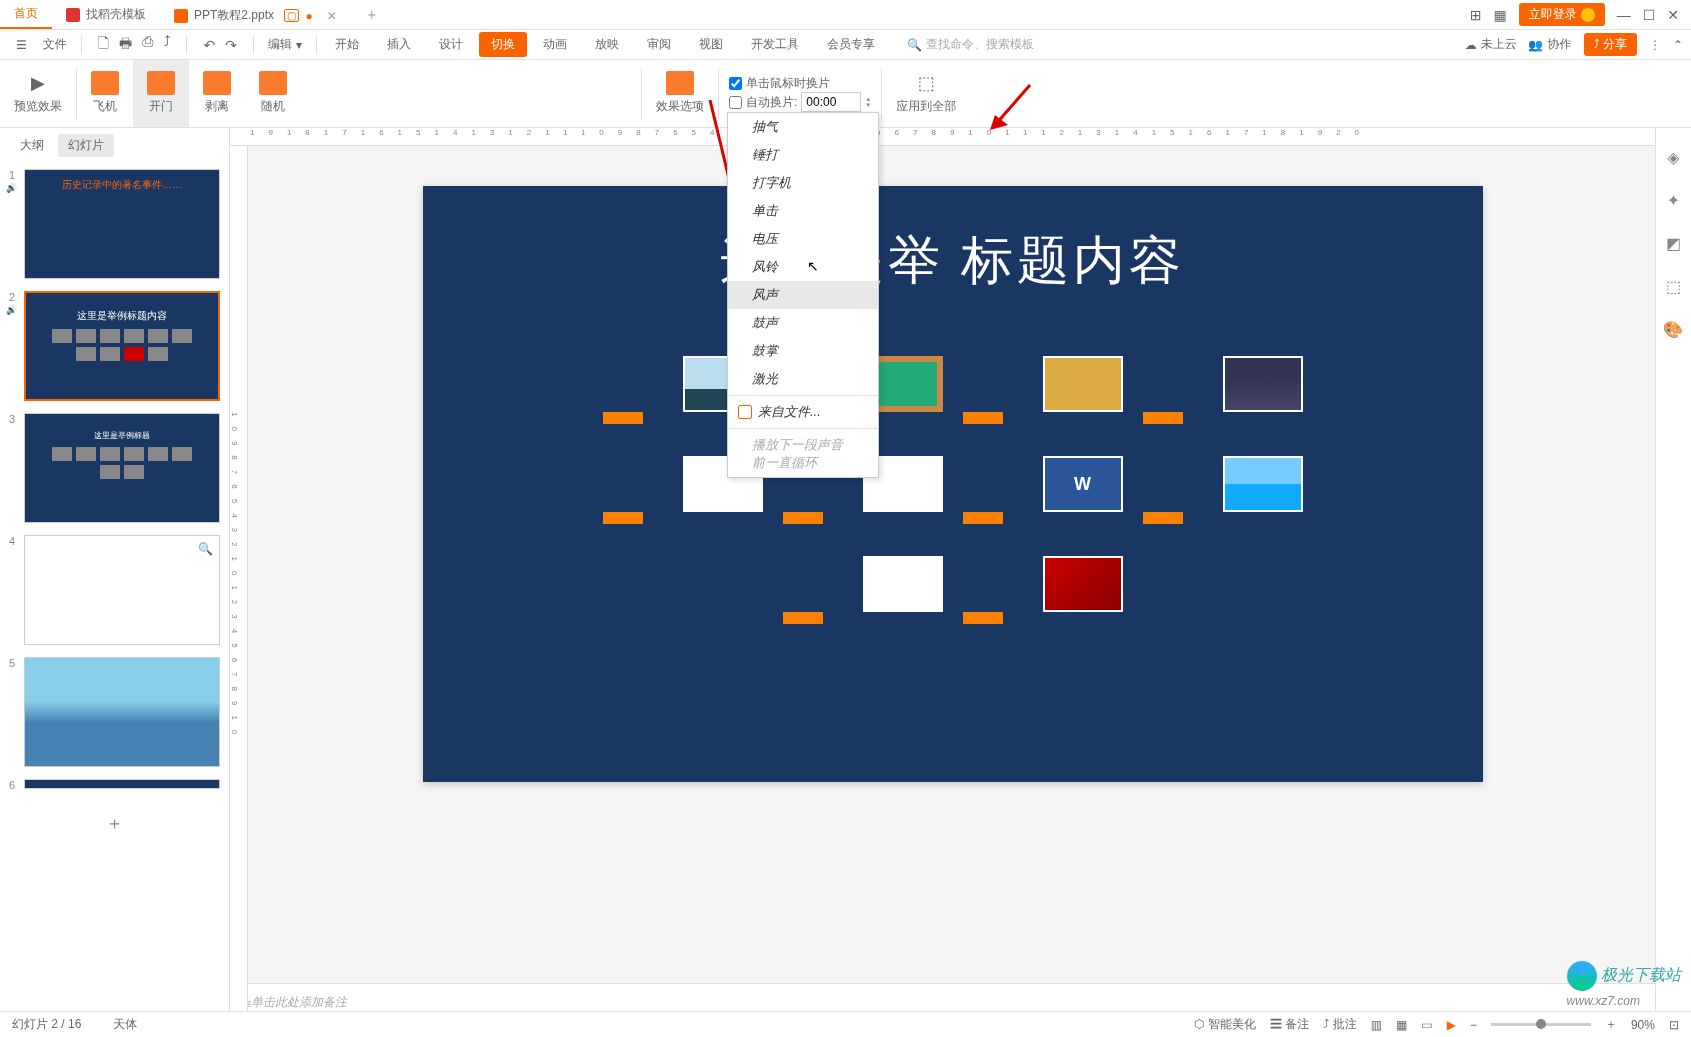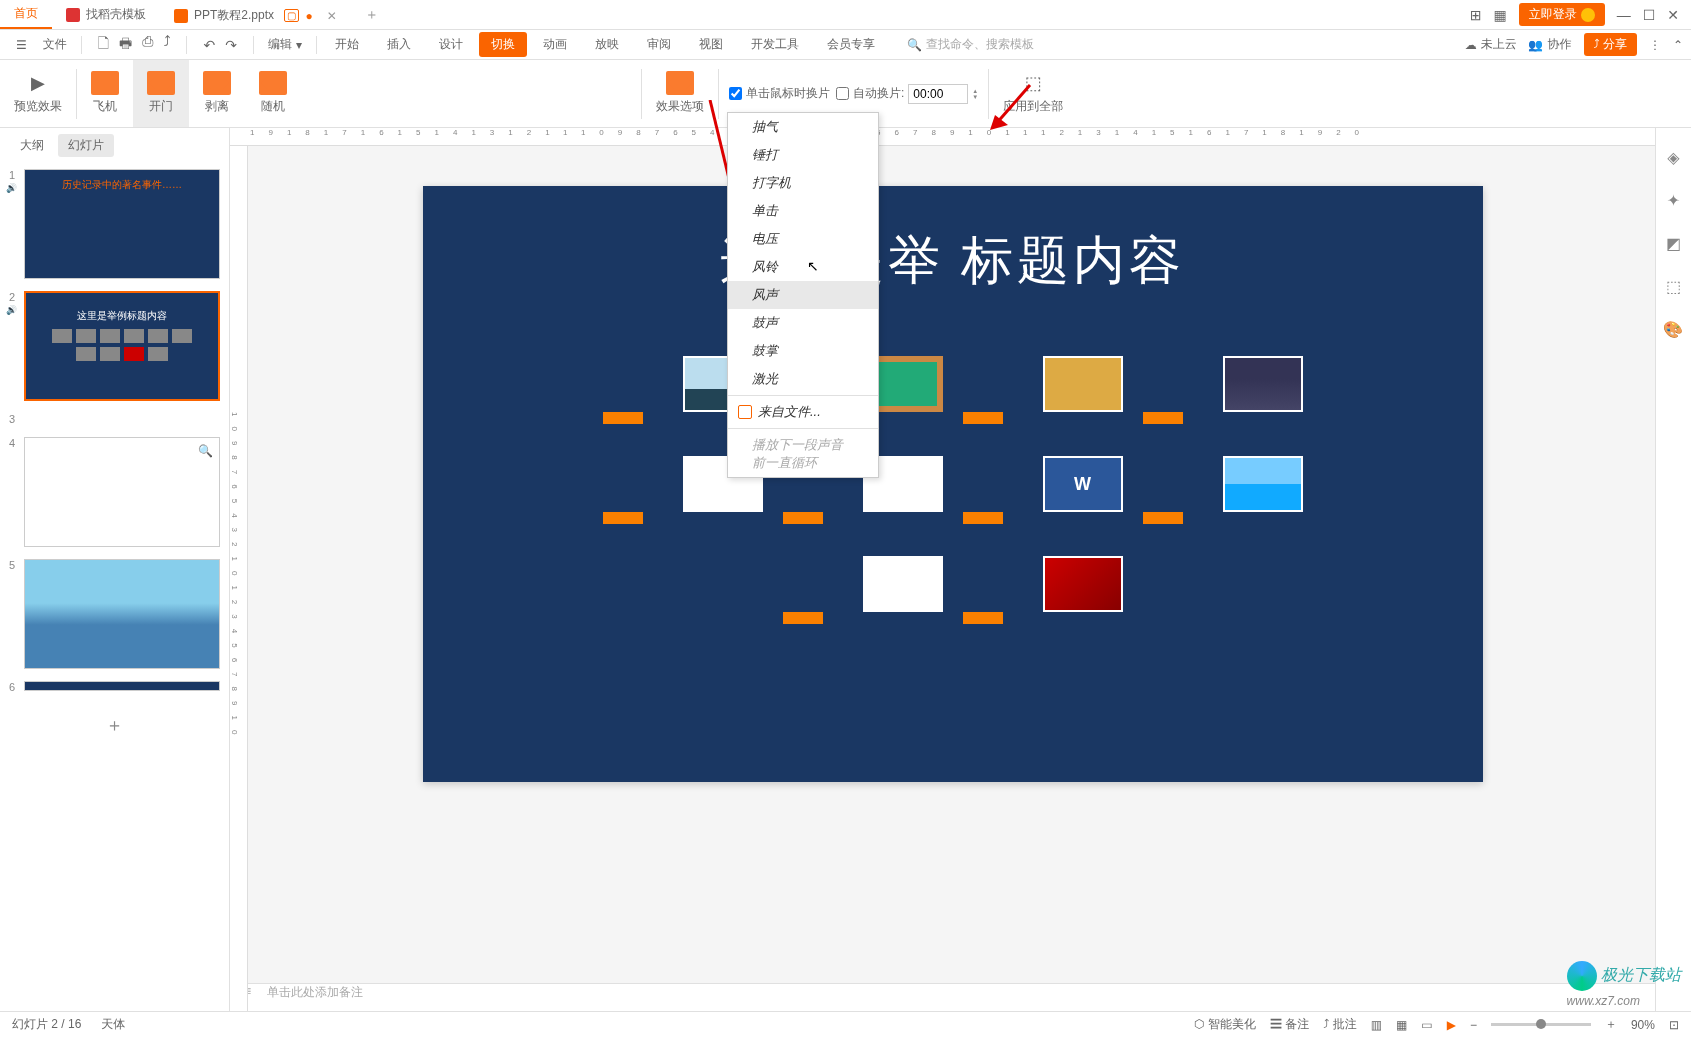--- a/index.html
+++ b/index.html
@@ -42,21 +42,21 @@
   .trans-icon { width: 32px; height: 24px; background: #fa7b2e; border-radius: 2px; position: relative; }
   .trans-icon::before { content: ''; position: absolute; left: -4px; top: 6px; border: 6px solid transparent; border-right-color: #fa7b2e; }
   .trans-icon::after { content: ''; position: absolute; right: -4px; top: 6px; border: 6px solid transparent; border-left-color: #fa7b2e; }
   .ribbon-sep { width: 1px; height: 50px; background: #e0e0e0; }
   .ribbon-gap { flex: 0 0 340px; }
   .ribbon-opts { display: flex; flex-direction: column; gap: 6px; padding: 0 10px; font-size: 12px; color: #666; }
   .opt-row { display: flex; align-items: center; gap: 6px; }
   .opt-input { width: 90px; height: 20px; border: 1px solid #ccc; padding: 0 4px; font-size: 12px; background: #fff; }
   .opt-input.sel { background: #e8e8e8; }
   .spin { display: inline-flex; flex-direction: column; font-size: 6px; line-height: 6px; color: #888; }
-  .chk-col { display: flex; flex-direction: row; gap: 6px; padding: 0 10px; color: #666; }
+  .chk-col { display: flex; flex-direction: column; gap: 0; padding: 0 10px; color: #666; }
   .chk-row { display: flex; align-items: center; gap: 4px; }
   
   
   .dropdown { position: absolute; left: 727px; top: 112px; width: 152px; background: #fff; border: 1px solid #ccc; box-shadow: 2px 2px 6px rgba(0,0,0,0.15); z-index: 100; }
   .dd-item { padding: 5px 24px; color: #333; font-size: 13px; font-style: italic; }
   .dd-item.hover { background: #e8e8e8; }
   .dd-sep { height: 1px; background: #e0e0e0; margin: 2px 0; }
   .dd-item.file { display: flex; align-items: center; gap: 6px; padding-left: 10px; }
   .dd-file-icon { width: 14px; height: 14px; border: 1px solid #fa6400; border-radius: 2px; }
   .dd-item.disabled { color: #aaa; }
@@ -101,21 +101,21 @@
   .img-mtn { background: linear-gradient(#bde 60%, #245 60%); }
   .img-frame { background: #2a7; border: 6px solid #c84; }
   .img-leaf { background: #da4; }
   .img-city { background: linear-gradient(#335 40%, #446); }
   .img-chart { background: #fff; }
   .img-doc { background: #fff; }
   .img-word { background: #2b579a; display: flex; align-items: center; justify-content: center; color: #fff; font-size: 18px; font-weight: bold; }
   .img-beach { background: linear-gradient(#7cf 50%, #1af 50%); }
   .img-logo { background: #fff; display: flex; align-items: center; justify-content: center; }
   .img-red { background: linear-gradient(135deg, #c00, #800); }
-  .notes { height: 28px; background: #fff; border-top: 1px solid #e0e0e0; display: flex; align-items: flex-start; padding: 0 14px; color: #aaa; gap: 16px; }
+  .notes { height: 28px; background: #fff; border-top: 1px solid #e0e0e0; display: flex; align-items: flex-end; padding: 0 14px; color: #aaa; gap: 0; font-style: italic; }
   
   
   .right-bar { width: 36px; background: #fff; border-left: 1px solid #e0e0e0; display: flex; flex-direction: column; align-items: center; padding-top: 20px; gap: 24px; color: #888; font-size: 16px; }
   
   
   .status { height: 26px; background: #fff; border-top: 1px solid #e0e0e0; display: flex; align-items: center; padding: 0 12px; color: #666; font-size: 12px; }
   .status-right { margin-left: auto; display: flex; align-items: center; gap: 14px; }
   .zoom-slider { width: 100px; height: 3px; background: #ccc; position: relative; }
   .zoom-thumb { position: absolute; left: 45%; top: -4px; width: 10px; height: 10px; background: #888; border-radius: 50%; }
   
@@ -291,20 +291,33 @@
             <div class="thumb-cell"></div>
             <div class="thumb-cell"></div>
             <div class="thumb-cell"></div>
           <div class="thumb-cell" style="background:#c00;"></div>
             <div class="thumb-cell"></div>
         </div>
       </div>
     </div>
     <div class="thumb-wrap">
       <div class="thumb-num">3</div>
+      <div class="thumb">
+        <div class="thumb-title" style="font-size:8px;">这里是举例标题</div>
+        <div class="thumb-grid">
+          <div class="thumb-cell"></div>
+            <div class="thumb-cell"></div>
+            <div class="thumb-cell"></div>
+            <div class="thumb-cell"></div>
+          <div class="thumb-cell"></div>
+            <div class="thumb-cell"></div>
+            <div class="thumb-cell"></div>
+            <div class="thumb-cell"></div>
+        </div>
+      </div>
     </div>
     <div class="thumb-wrap">
       <div class="thumb-num">4</div>
       <div class="thumb" style="background:#fff;">
           <span style="position:absolute;right:6px;top:6px;color:#888;">🔍</span>
           <div class="thumb-chart"></div>
         </div>
     </div>
     <div class="thumb-wrap">
       <div class="thumb-num">5</div>
@@ -380,21 +393,21 @@
     <span>◈</span>
     <span>✦</span>
     <span>◩</span>
     <span>⬚</span>
     <span>🎨</span>
   </div>
 </div>
 
 <div class="status">
   <span>幻灯片 2 / 16</span>
-  <span style="margin-left:20px;">天体</span>
+  <span style="margin-left:32px;">天体</span>
   <div class="status-right">
     <span><span>⬡</span> <span>智能美化</span></span>
     <span>☰ <span>备注</span></span>
     <span>⤴ <span>批注</span></span>
     <span>▥</span>
     <span>▦</span>
     <span>▭</span>
     <span style="color:#fa6400;">▶</span>
     <span>−</span>
     <div class="zoom-slider">

